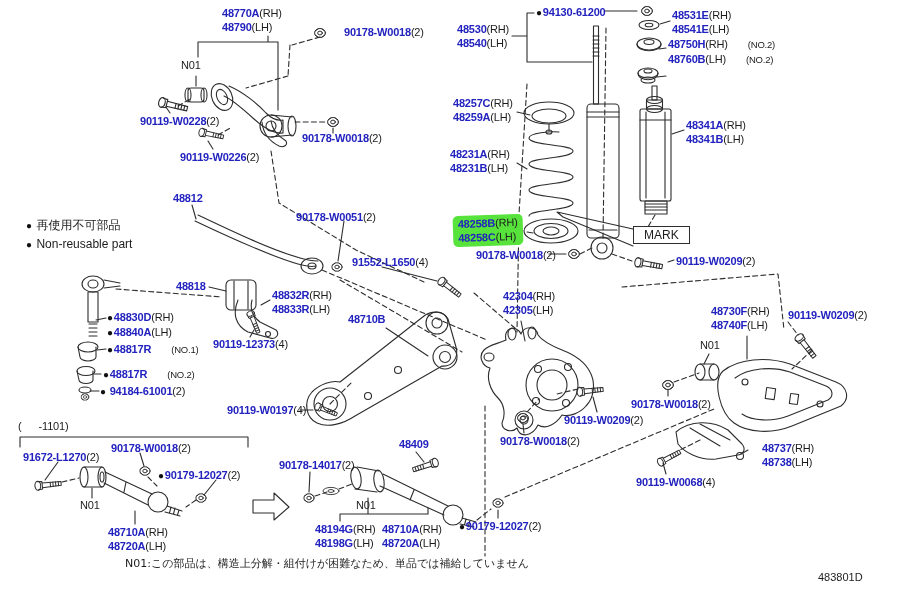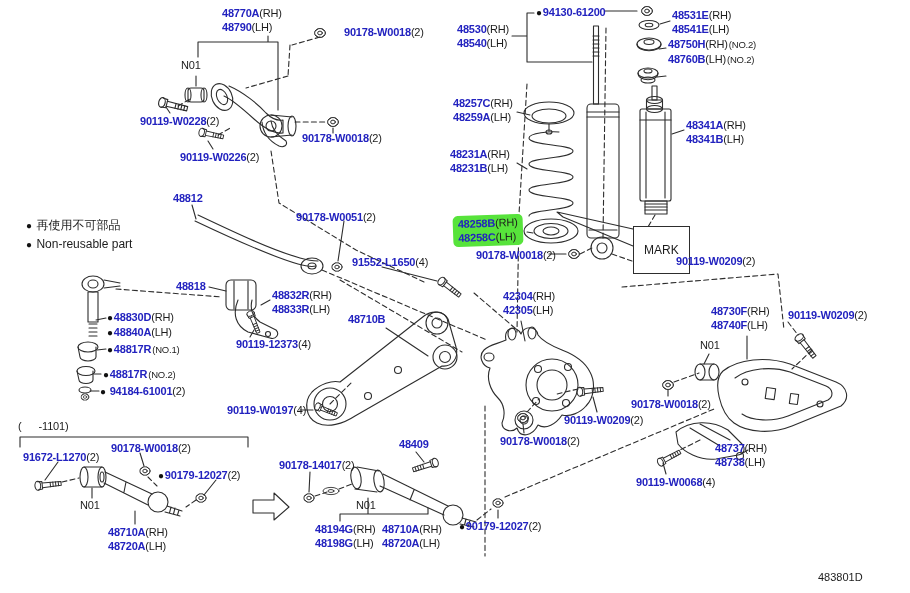--- a/index.html
+++ b/index.html
@@ -3,25 +3,25 @@
 <meta charset="utf-8">
 <style>
   html,body{margin:0;padding:0;background:#fff;}
   .canvas{position:relative;width:910px;height:593px;background:#ffffff;overflow:hidden;
           font-family:"Liberation Sans","DejaVu Sans",sans-serif;}
   svg.art{position:absolute;left:0;top:0;}
   .lbl{position:absolute;white-space:nowrap;font-size:11px;line-height:14px;letter-spacing:-0.2px;}
   .pn{color:#2222bf;font-weight:bold;}
   .sfx{color:#1c1c1c;font-weight:normal;}
   .blt{color:#111;font-size:10px;margin-right:1px;}
-  .nte{color:#1c1c1c;font-size:9.5px;margin-left:1px;}
+  .nte{color:#1c1c1c;font-size:9.5px;margin-left:20px;}
   .blk{color:#1c1c1c;font-weight:normal;text-align:right;}
   .hl{background:#57e33b;padding:1px 5px 2px 5px;border-radius:5px;transform:rotate(-2deg);}
   .markbox{position:absolute;border:1.3px solid #2d2d2d;background:#fff;color:#1c1c1c;
-           font-size:12px;padding:16px 10px;}
+           font-size:12px;padding:1px 10px;}
   .legend{position:absolute;color:#1c1c1c;font-size:12px;line-height:18px;}
   .notes{position:absolute;color:#1c1c1c;font-size:11px;line-height:14px;
          font-family:"DejaVu Sans","Liberation Sans",sans-serif;}
   .docid{position:absolute;color:#1c1c1c;font-size:11px;}
   .pre{white-space:pre;}
 </style>
 </head>
 <body>
 
 <div class="canvas">
@@ -313,37 +313,37 @@
   <div><span class="blt">●</span><span class="pn">48830D</span><span class="sfx">(RH)</span></div>
   <div><span class="blt">●</span><span class="pn">48840A</span><span class="sfx">(LH)</span></div>
 </div>
 <div class="lbl" style="left:107px;top:342px"><span class="blt">●</span><span class="pn">48817R</span><span class="nte">(NO.1)</span></div>
 <div class="lbl" style="left:103px;top:367px"><span class="blt">●</span><span class="pn">48817R</span><span class="nte">(NO.2)</span></div>
 <div class="lbl" style="left:100px;top:384px"><span class="blt">●</span> <span class="pn">94184-61001</span><span class="sfx">(2)</span></div>
 
 <div class="lbl" style="left:296px;top:210px"><span class="pn">90178-W0051</span><span class="sfx">(2)</span></div>
 <div class="lbl" style="left:352px;top:255px"><span class="pn">91552-L1650</span><span class="sfx">(4)</span></div>
 <div class="lbl" style="left:348px;top:312px"><span class="pn">48710B</span></div>
-<div class="lbl" style="left:236px;top:337px"><span class="pn">90119-12373</span><span class="sfx">(4)</span></div>
+<div class="lbl" style="left:213px;top:337px"><span class="pn">90119-12373</span><span class="sfx">(4)</span></div>
 <div class="lbl" style="left:503px;top:289px">
   <div><span class="pn">42304</span><span class="sfx">(RH)</span></div>
   <div><span class="pn">42305</span><span class="sfx">(LH)</span></div>
 </div>
 <div class="lbl" style="left:227px;top:403px"><span class="pn">90119-W0197</span><span class="sfx">(4)</span></div>
 <div class="lbl" style="left:500px;top:434px"><span class="pn">90178-W0018</span><span class="sfx">(2)</span></div>
 <div class="lbl" style="left:564px;top:413px"><span class="pn">90119-W0209</span><span class="sfx">(2)</span></div>
 <div class="lbl" style="left:631px;top:397px"><span class="pn">90178-W0018</span><span class="sfx">(2)</span></div>
 
 <div class="lbl" style="left:711px;top:304px">
   <div><span class="pn">48730F</span><span class="sfx">(RH)</span></div>
   <div><span class="pn">48740F</span><span class="sfx">(LH)</span></div>
 </div>
 <div class="lbl" style="left:788px;top:308px"><span class="pn">90119-W0209</span><span class="sfx">(2)</span></div>
 <div class="lbl" style="left:700px;top:338px"><span class="blk">N01</span></div>
-<div class="lbl" style="left:715px;top:441px">
+<div class="lbl" style="left:762px;top:441px">
   <div><span class="pn">48737</span><span class="sfx">(RH)</span></div>
   <div><span class="pn">48738</span><span class="sfx">(LH)</span></div>
 </div>
 <div class="lbl" style="left:636px;top:475px"><span class="pn">90119-W0068</span><span class="sfx">(4)</span></div>
 
 <div class="lbl pre" style="left:18px;top:419px"><span class="blk">(      -1101)</span></div>
 <div class="lbl" style="left:23px;top:450px"><span class="pn">91672-L1270</span><span class="sfx">(2)</span></div>
 <div class="lbl" style="left:111px;top:441px"><span class="pn">90178-W0018</span><span class="sfx">(2)</span></div>
 <div class="lbl" style="left:158px;top:468px"><span class="blt">●</span><span class="pn">90179-12027</span><span class="sfx">(2)</span></div>
 <div class="lbl" style="left:80px;top:498px"><span class="blk">N01</span></div>
@@ -358,15 +358,16 @@
 <div class="lbl" style="left:315px;top:522px">
   <div><span class="pn">48194G</span><span class="sfx">(RH)</span></div>
   <div><span class="pn">48198G</span><span class="sfx">(LH)</span></div>
 </div>
 <div class="lbl" style="left:382px;top:522px">
   <div><span class="pn">48710A</span><span class="sfx">(RH)</span></div>
   <div><span class="pn">48720A</span><span class="sfx">(LH)</span></div>
 </div>
 <div class="lbl" style="left:459px;top:519px"><span class="blt">●</span><span class="pn">90179-12027</span><span class="sfx">(2)</span></div>
 
+<div class="notes" style="left:125px;top:557px"><span>N01:この部品は、構造上分解・組付けが困難なため、単品では補給していません</span></div>
 <div class="docid" style="left:818px;top:571px"><span>483801D</span></div>
 
 </div>
 
 </body></html>

